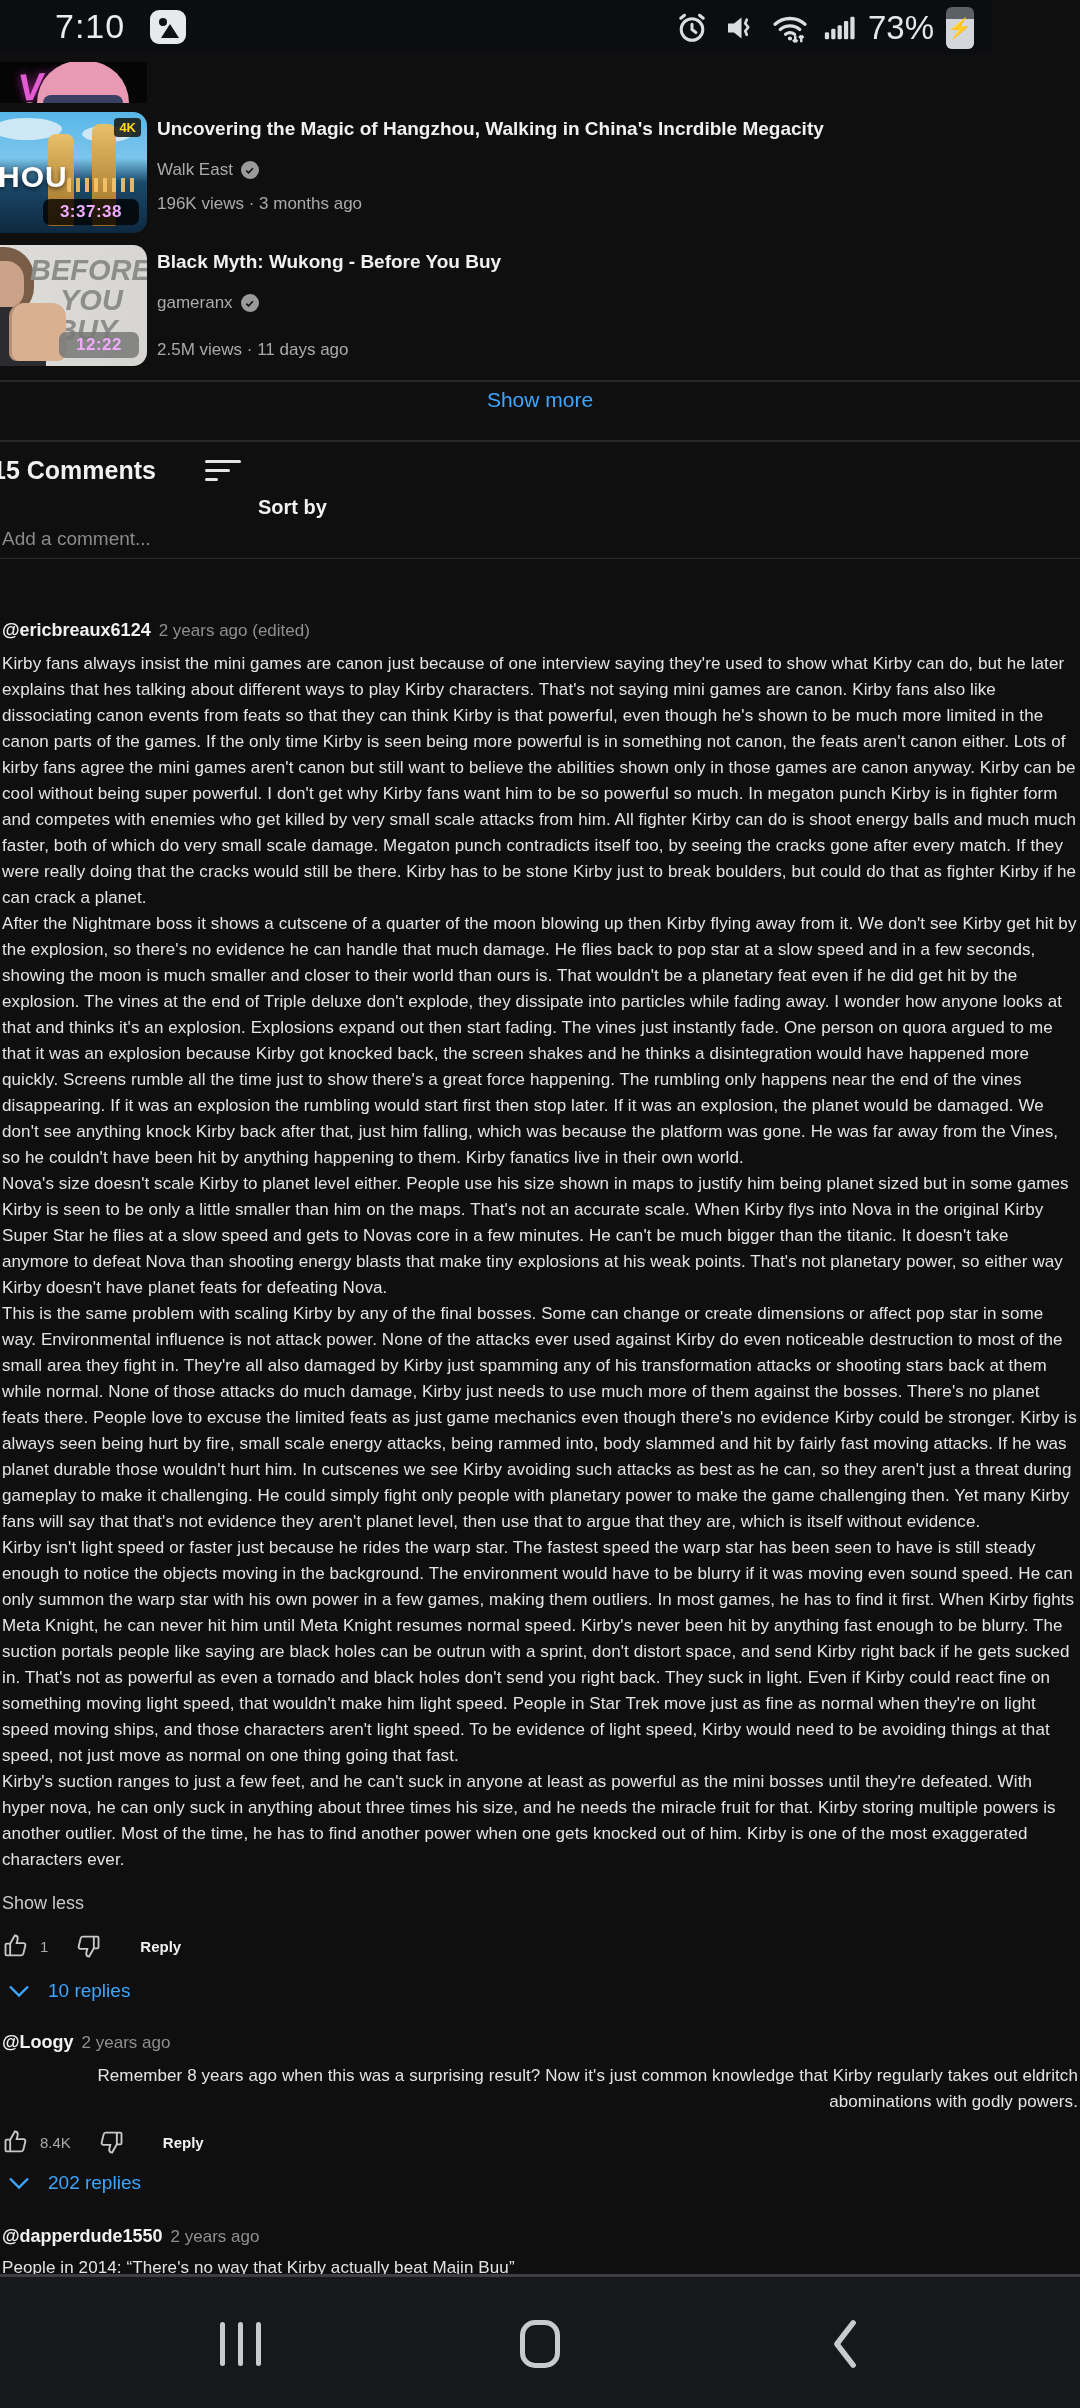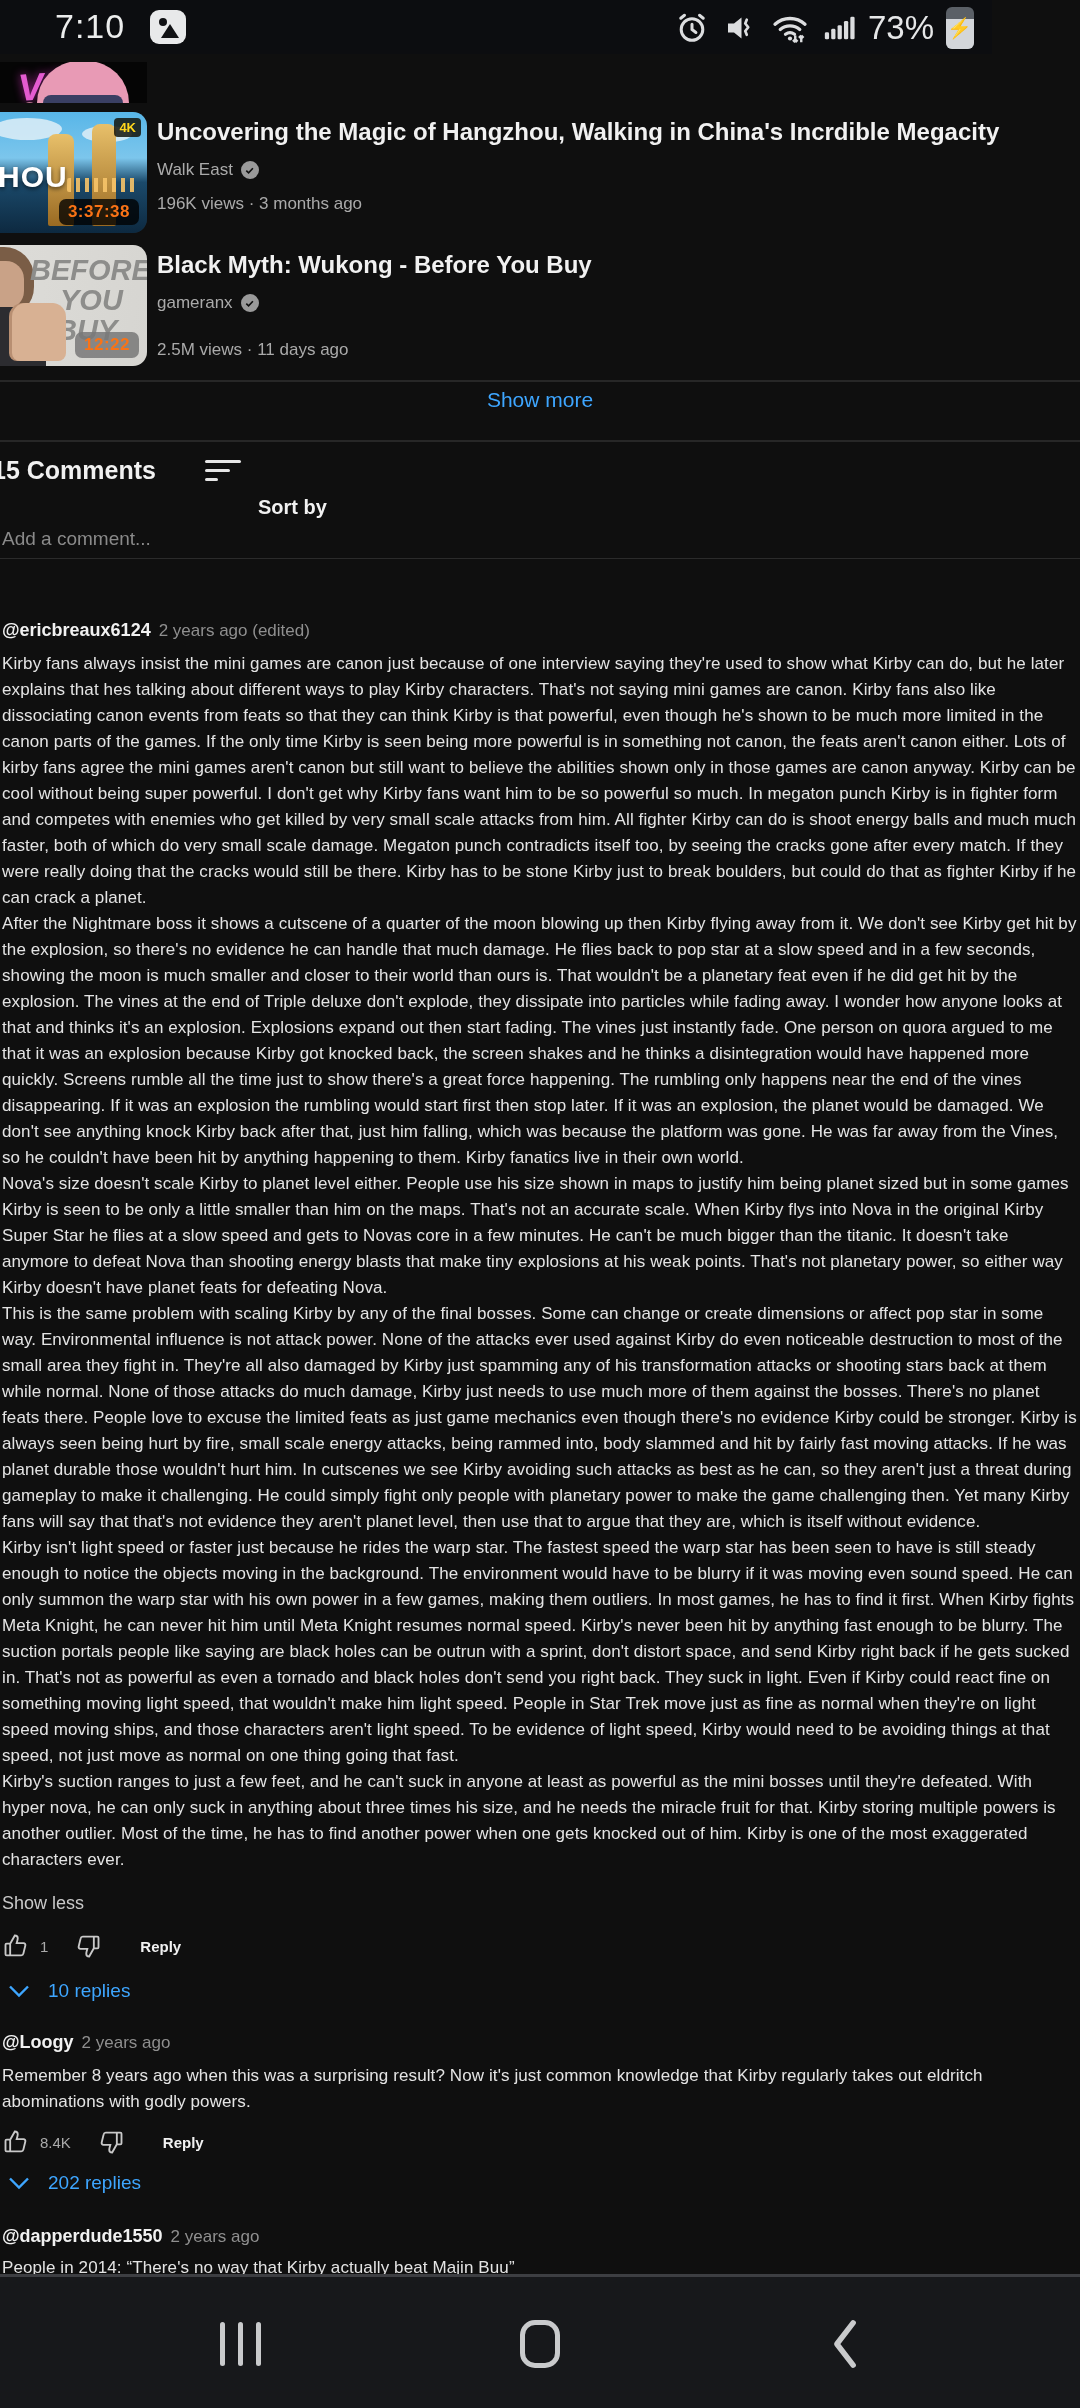--- a/index.html
+++ b/index.html
@@ -19,22 +19,22 @@
   .sb-imgicon .dot { position:absolute; left:4px; top:2px; width:8px; height:8px; background:#101114; border-radius:50%; }
   .sb-imgicon .tri { position:absolute; left:6px; top:8px; width:0; height:0; border-left:9px solid transparent; border-right:9px solid transparent; border-bottom:14px solid #101114; }
   .sb-right { position:absolute; right:18px; top:8px; height:40px; display:flex; align-items:center; gap:12px; }
   .sb-pct { font-size:33px; color:#e6e7e8; font-weight:400; }
   .sb-batt { position:relative; width:28px; height:42px; border-radius:6px; background:#5b6067; overflow:hidden; }
   .sb-batt .lvl { position:absolute; left:0; bottom:0; width:100%; height:72%; background:#d3d6da; }
   .sb-batt .bolt { position:absolute; left:0; top:0; width:100%; height:100%; display:flex; align-items:center; justify-content:center; font-size:20px; color:#23262b; }
 
   
   .thumb { position:absolute; left:-68px; width:215px; height:121px; border-radius:14px; overflow:hidden; background:#222; }
-  .dur { position:absolute; right:8px; bottom:8px; background:rgba(0,0,0,.78); color:#f97316; font-size:17px; font-weight:600; padding:3px 9px; border-radius:7px; letter-spacing:.5px; }
-  .vtitle { position:absolute; left:157px; color:#f1f1f1; font-size:24px; font-weight:600; width:915px; white-space:nowrap; overflow:hidden; }
+  .dur { position:absolute; right:8px; bottom:8px; background:rgba(0,0,0,.78); color:#f0abfc; font-size:17px; font-weight:600; padding:3px 17px; border-radius:7px; letter-spacing:.5px; }
+  .vtitle { position:absolute; left:157px; color:#f1f1f1; font-size:19px; font-weight:600; width:915px; white-space:nowrap; overflow:hidden; }
   .vchan  { position:absolute; left:157px; color:#aaaaaa; font-size:17px; display:flex; align-items:center; gap:8px; }
   .vmeta  { position:absolute; left:157px; color:#aaaaaa; font-size:17px; }
   .verif { width:18px; height:18px; border-radius:50%; background:#9a9a9a; display:inline-flex; align-items:center; justify-content:center; }
   .verif svg { width:11px; height:11px; }
 
   
   .thumb-vs { top:-19px; background:#050505; }
   .vs-txt { position:absolute; left:86px; top:22px; color:#e35bd0; font-size:38px; font-weight:800; font-style:italic; text-shadow:0 0 10px #a0268f; transform:rotate(-4deg); }
   .vs-buu { position:absolute; right:18px; top:18px; width:92px; height:103px; background:#e89ab5; border-radius:42px 42px 8px 8px; }
   .vs-buu .vest { position:absolute; left:6px; top:34px; width:80px; height:40px; background:#3a3f63; border-radius:8px; }
@@ -250,21 +250,21 @@
   <svg viewBox="0 0 22 14" fill="none" stroke="#3ea6ff" stroke-width="2.4">
       <path d="M2 2.5 11 11.5 20 2.5"></path>
     </svg>
   <span>10 replies</span>
 </div>
 
 <div class="abs" style="top:2032px; left:2px; width:1076px;">
   <div>
     <span class="author">@Loogy</span><span class="cmeta">2 years ago</span>
   </div>
-  <div class="cbody" style="margin-top:10px;">
+  <div class="cbody" style="margin-top:10px;text-align:right;">
     <div>Remember 8 years ago when this was a surprising result? Now it's just common knowledge that Kirby regularly takes out eldritch abominations with godly powers.</div>
   </div>
 </div>
 
 <div class="abs action-row" style="top:2128px; left:2px;">
   <svg viewBox="0 0 24 24" fill="none" stroke="#c9c9c9" stroke-width="1.6">
     <path d="M7 10v10H4a1 1 0 0 1-1-1v-8a1 1 0 0 1 1-1h3zm0 0 4-7c1.6 0 2.5 1 2.5 2.4 0 .9-.6 3.1-.9 4.1h5.9a1.6 1.6 0 0 1 1.5 2l-1.7 7a1.9 1.9 0 0 1-1.8 1.5H7"></path>
   </svg>
   <span class="like-count">8.4K</span>
   <svg style="margin-left:26px; transform:rotate(180deg);" viewBox="0 0 24 24" fill="none" stroke="#c9c9c9" stroke-width="1.6">

